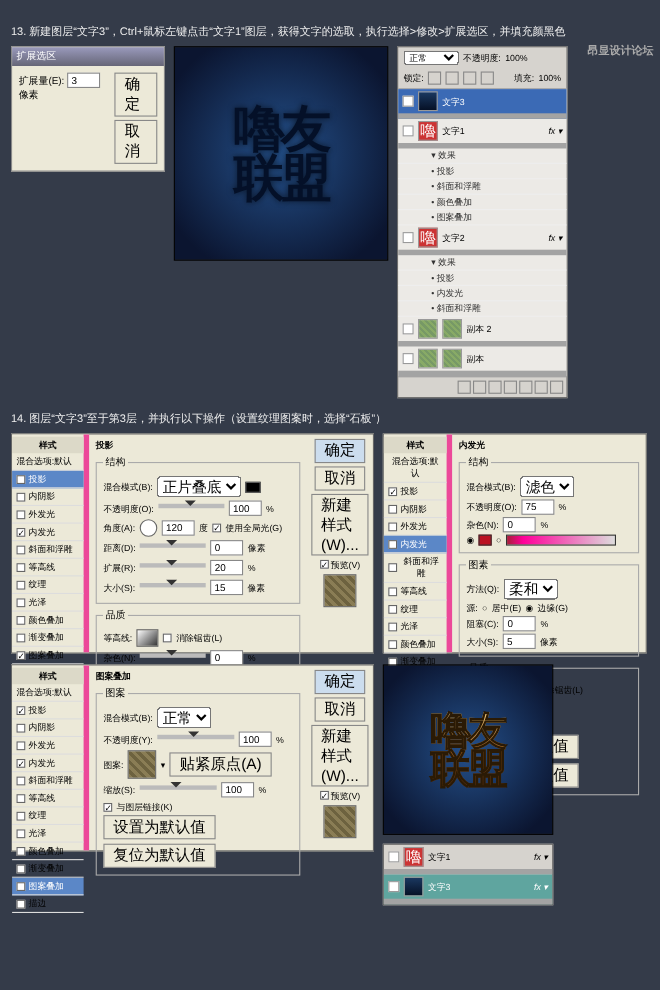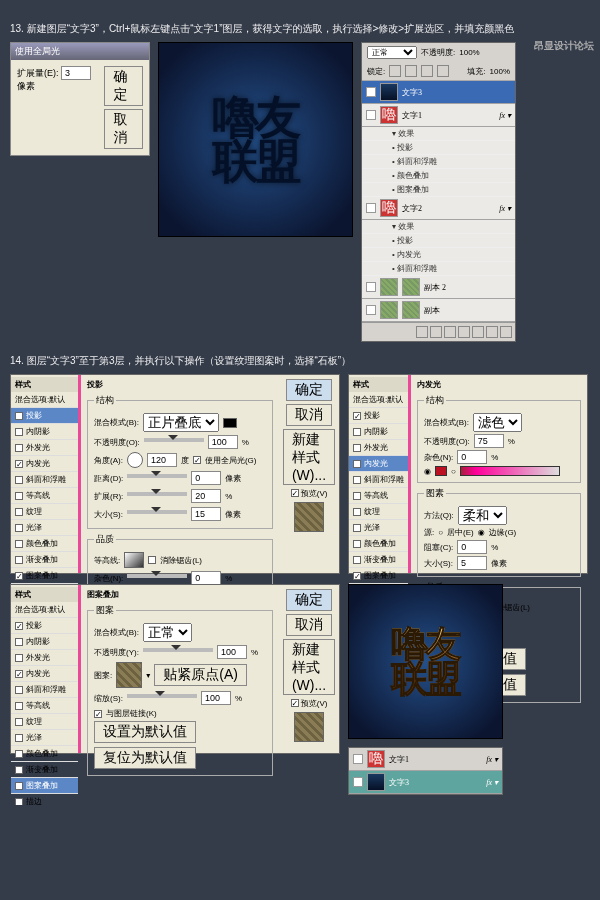--- a/index.html
+++ b/index.html
@@ -87,22 +87,21 @@
   }
   .panel-head {
     padding: 3px 5px;
     display: flex; gap: 4px; align-items: center; flex-wrap: wrap;
   }
   .panel-head select, .panel-head input { font-size: 8px; }
   .layer-list { background: #eceae6; }
   .layer {
     display: flex; align-items: center; gap: 4px;
     padding: 2px 4px;
-    border-bottom: 1px solid #a3a3a3;
-    font-family: Liberation Serif, serif;
+    border-bottom: 5px solid #a3a3a3;
   }
   .layer.active { background: #3b6ab5; color: #fff; }
   .layer.active2 { background: #5fa59f; color: #fff; }
   .eye { width: 10px; height: 10px; border: 1px solid #999; background: #fff; }
   .thumb {
     width: 18px; height: 18px; background: #fff; border: 1px solid #999;
     display: inline-block;
   }
   .thumb.tex { background: repeating-linear-gradient(45deg,#8a6,#8a6 2px,#796 2px,#796 4px); }
   .thumb.blue { background: linear-gradient(#1a3860,#061126); }
@@ -118,23 +117,24 @@
   
   .lsdlg {
     display: flex;
     background: #ece9d8;
     border: 1px solid #666;
     color: #000;
     font-size: 8px;
   }
   .lsdlg .side {
     width: 70px;
-    border-right: 3px solid #ec4899;
+    border-right: 5px solid #ec4899;
     padding: 2px 0;
     background: #ece9d8;
+    text-align: center;
   }
   .lsdlg .side .hd { background: #dcd9c8; padding: 2px 4px; font-weight: bold; }
   .lsdlg .side .it { padding: 2px 4px; border-bottom: 1px solid #ddd; display:flex; gap:3px; align-items:center;}
   .lsdlg .side .it.sel { background: #5b87c7; color: #fff; }
   .ck { width:8px; height:8px; border:1px solid #666; display:inline-block; background:#fff;}
   .ck.on::after { content:"✓"; font-size:8px; line-height:8px; display:block; }
   .lsdlg .main { flex: 1; padding: 4px 6px; }
   .lsdlg .btns { width: 60px; padding: 4px; display:flex; flex-direction:column; gap:3px; align-items:center;}
   .grad {
     width: 100px; height: 10px;
@@ -167,21 +167,21 @@
 <body>
 
 <div class="page">
   <div class="watermark">昂显设计论坛</div>
 
   <div class="step-title">13. 新建图层“文字3”，Ctrl+鼠标左键点击“文字1”图层，获得文字的选取，执行选择&gt;修改&gt;扩展选区，并填充颜黑色</div>
 
   <div class="flex" style="align-items:flex-start;">
 
     <div class="dlg" style="width:140px;">
-      <div class="dlg-title">使用全局光</div>
+      <div class="dlg-title">扩展选区</div>
       <div class="dlg-body">
         <div class="flex" style="justify-content:flex-start;">
           <div>
             <label>扩展量(E):</label>
             <input class="input" value="3" style="">
             <span>像素</span>
           </div>
           <div style="display:flex; flex-direction:column; gap:3px;">
             <span class="btn">确定</span>
             <span class="btn">取消</span>

